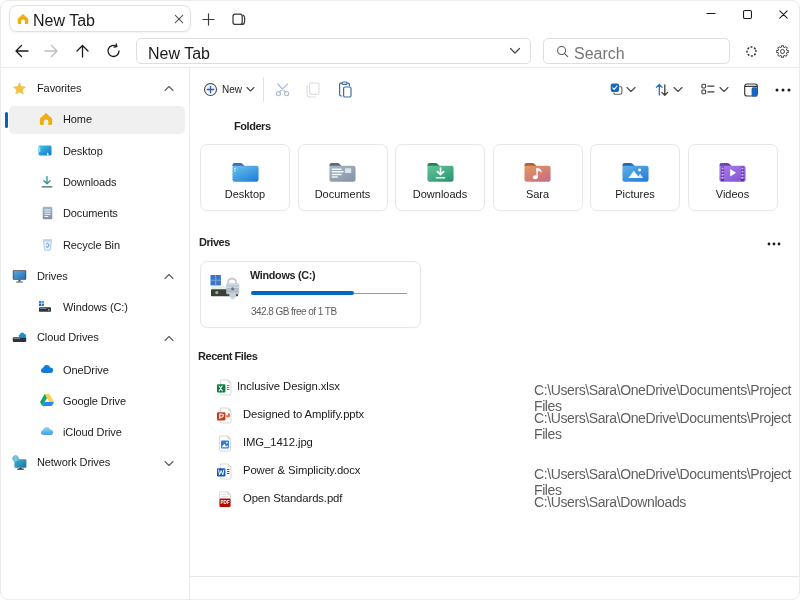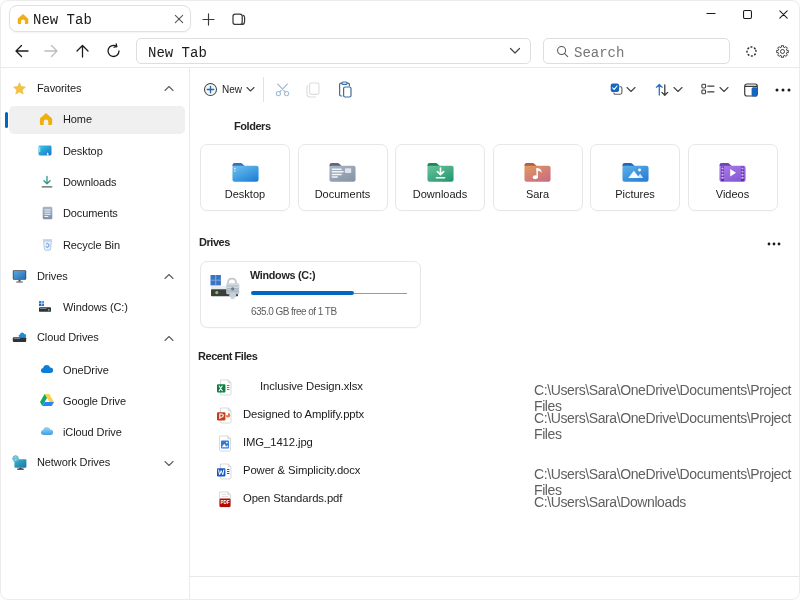--- a/index.html
+++ b/index.html
@@ -1,19 +1,19 @@
 <!DOCTYPE html>
 <html><head>
 <meta charset="utf-8">
 <style>
   * { margin:0; padding:0; box-sizing:border-box; }
   html,body { width:800px; height:600px; background:#fff; font-family:"Liberation Sans", sans-serif; }
   #win { position:absolute; left:0; top:0; width:800px; height:600px; background:#fff; border-radius:8px; border:1px solid #ececec; overflow:hidden; }
   .abs { position:absolute; }
-  .t12 { font-size:14px; color:#1b1b1b;font-family:Liberation Mono, monospace; }
+  .t12 { font-size:16px; color:#1b1b1b; }
   .side { font-size:11px; letter-spacing:-0.1px; color:#1b1b1b; }
   .lbl { font-size:11px; color:#1b1b1b; }
   .fname { font-size:11.3px; letter-spacing:-0.1px; color:#1b1b1b; }
   .fpath { font-size:14px; letter-spacing:-0.4px; color:#5f5f5f; }
   .sec { font-size:11px; font-weight:bold; letter-spacing:-0.45px; color:#242424; }
   svg { display:block; }
 
   
   #tab { left:8px; top:4px; width:182px; height:27px; background:#fff; border:1px solid #e1e1e1; border-radius:8px; box-shadow:0 1px 2px rgba(0,0,0,.05); }
   
@@ -513,34 +513,34 @@
       <rect x="16.2" y="9.6" width="13" height="5" rx="1.2" fill="#cfd9e1"></rect>
       <path d="M17 12 H28.5 M17 14.5 H28.5 M17 17 H28.5" stroke="#9fadb9" stroke-width="0.7"></path>
       <circle cx="22.7" cy="14.8" r="1.6" fill="#6e7b86"></circle>
       <ellipse cx="22.7" cy="21.2" rx="3.4" ry="2.6" fill="#c8cfd6"></ellipse>
       <ellipse cx="22.7" cy="24" rx="2" ry="1.3" fill="#ced5db"></ellipse>
     </svg>
   </div>
   <div class="abs" style="left:249px;top:268px;font-size:10.8px;font-weight:bold;letter-spacing:-0.3px;color:#242424;">Windows (C:)</div>
   <div class="abs" style="left:250px;top:290px;width:103px;height:4px;background:#0067c0;border-radius:2px;"></div>
   <div class="abs" style="left:353px;top:291.5px;width:53px;height:1.4px;background:#9a9a9a;"></div>
-  <div class="abs" style="left:250px;top:305px;font-size:10px;letter-spacing:-0.55px;color:#5d5d5d;">635.0 GB free of 1 TB</div>
+  <div class="abs" style="left:250px;top:305px;font-size:10px;letter-spacing:-0.55px;color:#5d5d5d;">342.8 GB free of 1 TB</div>
 
   <div class="abs sec" style="left:197px;top:349px;">Recent Files</div>
 
   <div class="abs" style="left:215px;top:378px;">
     <svg width="17" height="17" viewBox="0 0 17 17">
       <path d="M4.5 1 L12.2 1 L15 3.8 L15 14.5 Q15 16 13.5 16 L6 16 Q4.5 16 4.5 14.5 Z" fill="#fff" stroke="#c8c8c8" stroke-width="0.7"></path>
       <path d="M12.2 1 L12.2 3.8 L15 3.8 Z" fill="#e8e8e8" stroke="#c8c8c8" stroke-width="0.5"></path>
       <path d="M11 6.5 H13.4 M11 8.5 H13.4 M11 10.5 H13.4" stroke="#21a366" stroke-width="1"></path>
       <rect x="1" y="5.2" width="8.4" height="8.4" rx="1" fill="#107c41"></rect>
       <path d="M3.2 7 L6.2 11.8 M6.2 7 L3.2 11.8" stroke="#fff" stroke-width="1.1" stroke-linecap="round"></path>
     </svg>
   </div>
-  <div class="abs fname" style="left:259px;top:379px;">Inclusive Design.xlsx</div>
+  <div class="abs fname" style="left:236px;top:379px;">Inclusive Design.xlsx</div>
   <div class="abs fpath" style="left:533px;top:381px;">C:\Users\Sara\OneDrive\Documents\Project Files</div>
 
   <div class="abs" style="left:215px;top:406px;">
     <svg width="17" height="17" viewBox="0 0 17 17">
       <path d="M4.5 1 L12.2 1 L15 3.8 L15 14.5 Q15 16 13.5 16 L6 16 Q4.5 16 4.5 14.5 Z" fill="#fff" stroke="#c8c8c8" stroke-width="0.7"></path>
       <path d="M12.2 1 L12.2 3.8 L15 3.8 Z" fill="#e8e8e8" stroke="#c8c8c8" stroke-width="0.5"></path>
       <path d="M12 6 A 2.2 2.2 0 1 1 9.8 8.2 L12 8.2 Z" fill="#ed6c47"></path>
       <rect x="1" y="5.2" width="8.4" height="8.4" rx="1" fill="#c43e1c"></rect>
       <path d="M3.8 12 V7 H5.6 Q7.3 7 7.3 8.6 Q7.3 10.2 5.6 10.2 H3.8" stroke="#fff" stroke-width="1.1" fill="none"></path>
     </svg>

